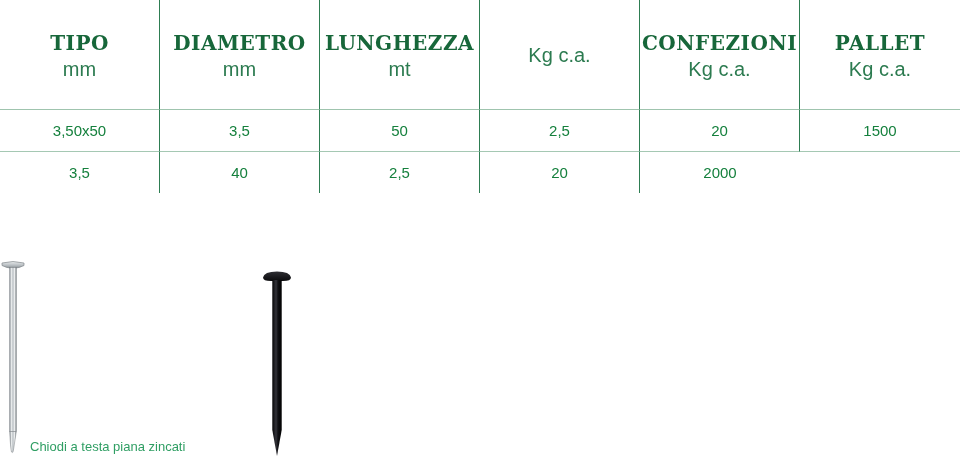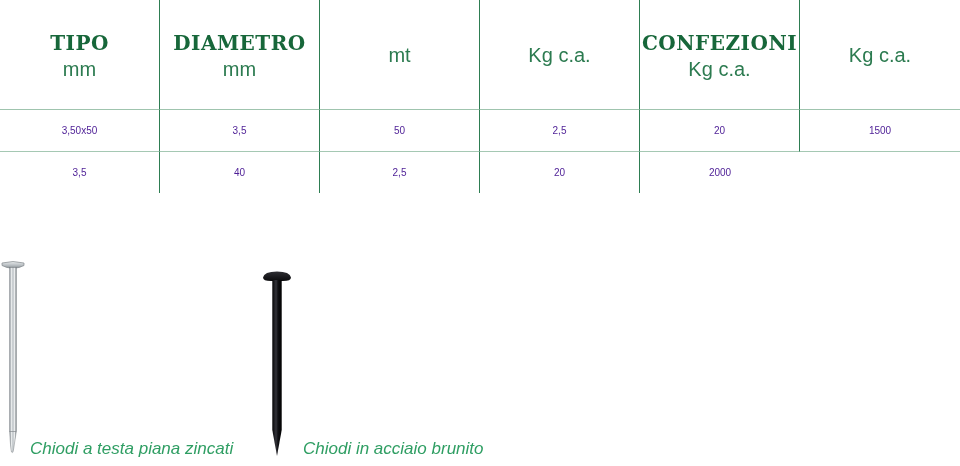--- a/index.html
+++ b/index.html
@@ -22,64 +22,65 @@
   .colsep { border-right: 1px solid #2e7d52; }
   .header-cell { flex-direction: column; gap: 3px; border-bottom: 1px solid #9fc4ae; padding-top: 2px; }
   .col-title {
     font-family: "DejaVu Serif", serif;
     font-weight: bold;
     font-size: 20px;
     letter-spacing: 0.5px;
     color: #17673a;
   }
   .col-unit { font-size: 20px; color: #2c7b50; }
-  .data-cell { font-size: 10px; color: #4c1d95; }
+  .data-cell { font-size: 15px; color: #15803d; }
   .row-sep { border-bottom: 1px solid #a5c8b3; }
 
   
   .nail-svg { position: absolute; }
   .zinc-nail { left: 0px; top: 256px; }
   .black-nail { left: 256px; top: 268px; }
   .figure-caption {
     position: absolute;
     top: 439px;
-    font-size: 17px;
+    font-size: 13px;
     color: #2f9e63;
     white-space: nowrap;
-    font-style: italic;
   }
   .caption-1 { left: 30px; }
   .caption-2 { left: 303px; }
 </style>
 </head>
 <body>
 
 <div class="page">
 
   <div class="spec-table">
 
     <div class="cell header-cell colsep">
       <span class="col-title">TIPO</span>
       <span class="col-unit">mm</span>
     </div>
     <div class="cell header-cell colsep">
       <span class="col-title">DIAMETRO</span>
       <span class="col-unit">mm</span>
     </div>
     <div class="cell header-cell colsep">
+      <span class="col-title">LUNGHEZZA</span>
       <span class="col-unit">mt</span>
     </div>
     <div class="cell header-cell colsep">
       <span class="col-unit">Kg c.a.</span>
     </div>
     <div class="cell header-cell colsep">
       <span class="col-title">CONFEZIONI</span>
       <span class="col-unit">Kg c.a.</span>
     </div>
     <div class="cell header-cell">
+      <span class="col-title">PALLET</span>
       <span class="col-unit">Kg c.a.</span>
     </div>
 
     <div class="cell data-cell colsep row-sep">3,50x50</div>
     <div class="cell data-cell colsep row-sep">3,5</div>
     <div class="cell data-cell colsep row-sep">50</div>
     <div class="cell data-cell colsep row-sep">2,5</div>
     <div class="cell data-cell colsep row-sep">20</div>
     <div class="cell data-cell row-sep">1500</div>
 
@@ -121,15 +122,14 @@
       </linearGradient>
       <linearGradient id="bk-head" x1="0" y1="0" x2="0" y2="1">
         <stop offset="0" stop-color="#2e2e33"></stop>
         <stop offset="1" stop-color="#0a0a0c"></stop>
       </linearGradient>
     </defs>
     <path d="M7 9.5 Q8 3.5 21 3.5 Q34 3.5 35 9.5 Q35 13 27 13 L15 13 Q7 13 7 9.5 Z" fill="url(#bk-head)"></path>
     <rect x="16.3" y="12" width="9.4" height="150" fill="url(#bk-shaft)"></rect>
     <path d="M16.3 162 L25.7 162 L21 188 Z" fill="url(#bk-shaft)"></path>
   </svg>
-  <div class="figure-caption caption-2">Chiodi in acciaio brunito</div>
 
 </div>
 
 </body></html>

